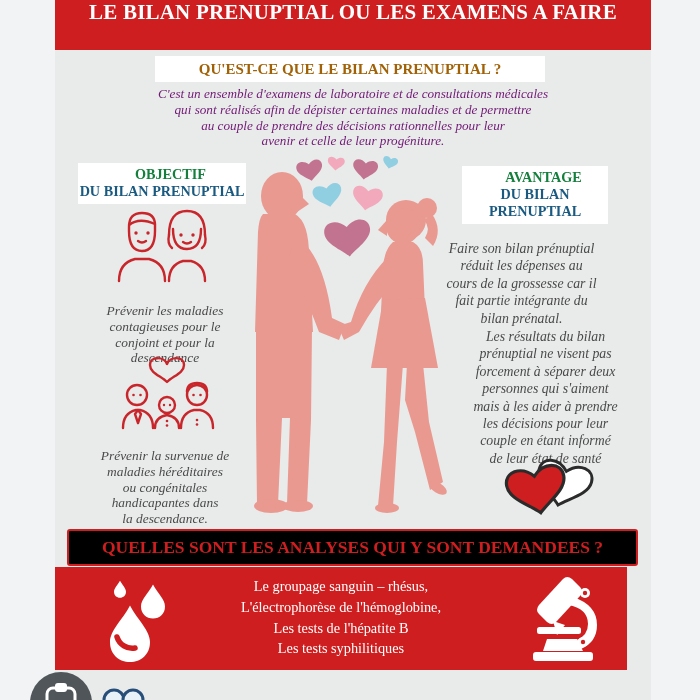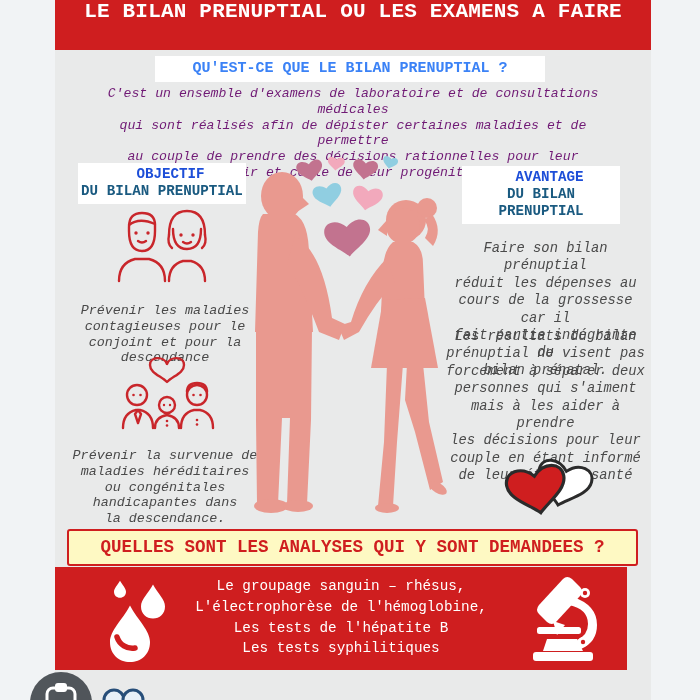--- a/index.html
+++ b/index.html
@@ -1,45 +1,45 @@
 <!DOCTYPE html>
 <html><head>
 <meta charset="utf-8">
 <style>
   html,body{margin:0;padding:0;}
   .stage{position:relative;width:700px;height:700px;background:#f1f3f5;overflow:hidden;
-         font-family:Liberation Mono, monospace;}
+         font-family:Liberation Serif, serif;}
   .abs{position:absolute;}
   .infographic{position:absolute;left:55px;top:0;width:596px;height:700px;background:#e9eaea;}
 
   
   .banner{left:0;top:0;width:596px;height:50px;background:#cf1e1f;color:#fff;
           text-align:center;font-weight:800;font-size:21px;line-height:24px;letter-spacing:.2px;}
   .banner .q{font-style:italic;}
 
   
-  .qbox{left:100px;top:56px;width:390px;height:26px;background:#fff;color:#3b82f6;
+  .qbox{left:100px;top:56px;width:390px;height:26px;background:#fff;color:#a16207;
         font-weight:800;font-size:15px;line-height:26px;text-align:center;}
 
   .intro{left:38px;top:86px;width:520px;color:#701a75;font-style:italic;
          font-size:13.2px;line-height:15.8px;text-align:center;}
 
   .ml{white-space:pre-line;}
 
   .colhead{background:#fff;text-align:center;font-weight:800;font-size:14.2px;line-height:17px;
            padding:3px 0 4px 0;}
-  .colhead .r{color:#1d4ed8;display:block;margin-left:17px;}
+  .colhead .r{color:#15803d;display:block;margin-left:17px;}
   .colhead .n{color:#1a5a80;display:block;}
 
   .coltext{color:#4a4a4a;font-style:italic;font-size:13.4px;line-height:15.8px;text-align:center;margin-top:16px;}
 
   .rcoltext{color:#4a4a4a;font-style:italic;font-size:13.8px;line-height:17.4px;text-align:center;}
 
   
-  .an-title{left:12px;top:529px;width:567px;height:33px;background:#fef9c3;border:2.5px solid #cf1e1f;
+  .an-title{left:12px;top:529px;width:567px;height:33px;background:#000000;border:2.5px solid #cf1e1f;
             border-radius:3px;color:#cf1e1f;font-weight:800;font-size:17.5px;line-height:33px;
             text-align:center;}
   .redbox{left:0;top:567px;width:572px;height:103px;background:#cf1e1f;}
   .an-lines{position:absolute;left:120px;top:9px;width:332px;color:#fff;font-size:14.3px;
             line-height:20.8px;text-align:center;}
 
   
   .lens-btn{left:30px;top:672px;width:62px;height:62px;border-radius:50%;
             background:rgba(72,77,82,.95);}
   svg{display:block;}
@@ -161,26 +161,26 @@
     <svg class="abs" style="left:235px;top:150px;" width="175" height="122" viewBox="0 0 175 122">
       <use href="#heartShape" transform="translate(20,21) rotate(-10) scale(26)" fill="#c2738f"></use>
       <use href="#heartShape" transform="translate(46,14) rotate(6) scale(17)" fill="#f2a9bc"></use>
       <use href="#heartShape" transform="translate(75,20) rotate(8) scale(25)" fill="#c2738f"></use>
       <use href="#heartShape" transform="translate(100,13) rotate(14) scale(15)" fill="#90cee1"></use>
       <use href="#heartShape" transform="translate(38,46) rotate(-12) scale(29)" fill="#90cee1"></use>
       <use href="#heartShape" transform="translate(77,49) rotate(10) scale(30)" fill="#f2a9bc"></use>
       <use href="#heartShape" transform="translate(58,89) rotate(-6) scale(46)" fill="#c2738f"></use>
     </svg>
 
-    <div class="abs colhead" style="left:407px;top:166px;width:158px;">
+    <div class="abs colhead" style="left:407px;top:166px;width:146px;">
       <span class="r">AVANTAGE</span>
       <span class="n">DU BILAN PRENUPTIAL</span>
     </div>
 
-    <div class="abs rcoltext ml" style="left:388px;top:240px;width:205px;">Faire son bilan prénuptial
+    <div class="abs rcoltext ml" style="left:364px;top:240px;width:205px;">Faire son bilan prénuptial
 réduit les dépenses au
 cours de la grossesse car il
 fait partie intégrante du
 bilan prénatal.</div>
 
     <div class="abs rcoltext ml" style="left:388px;top:328px;width:205px;">Les résultats du bilan
 prénuptial ne visent pas
 forcement à séparer deux
 personnes qui s'aiment
 mais à les aider à prendre

